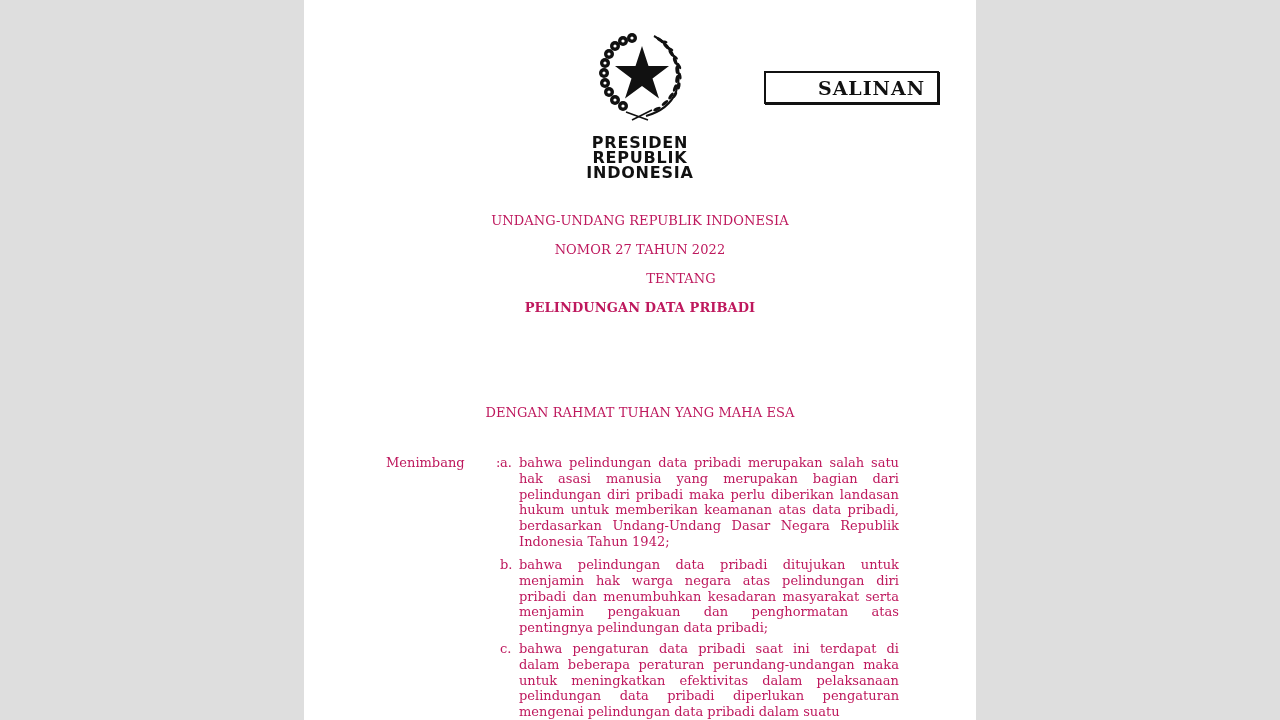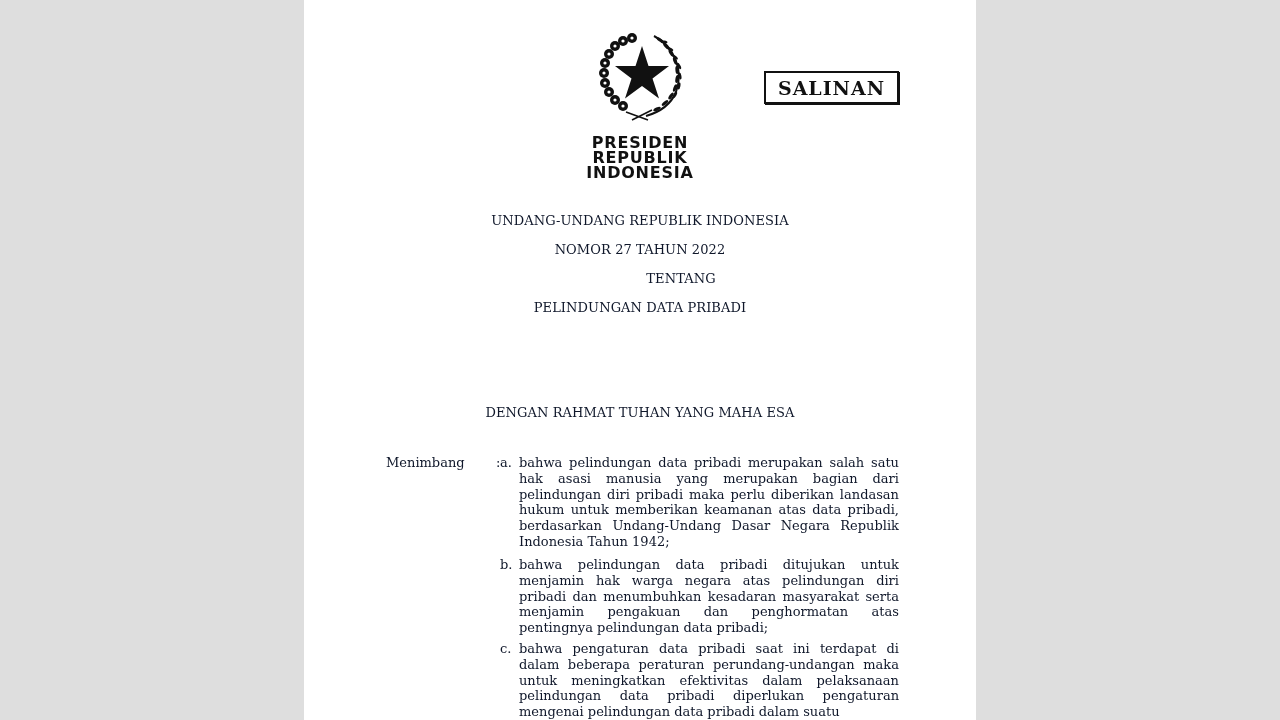--- a/index.html
+++ b/index.html
@@ -20,21 +20,21 @@
       position: absolute;
       left: 304px;
       top: 0;
       width: 672px;
       height: 720px;
       background: #ffffff;
       overflow: hidden;
     }
     .serif {
       font-family: "DejaVu Serif", "Liberation Serif", serif;
-      color: #0f172a;
+      color: #be185d;
     }
     .emblem {
       position: absolute;
       left: 292px;
       top: 30px;
       width: 92px;
       height: 92px;
     }
     .salinan {
       position: absolute;
@@ -45,20 +45,21 @@
       border: 2px solid #111;
       box-shadow: inset 0 0 0 1px #fff, 1px 1px 0 #111;
       display: flex;
       align-items: center;
       justify-content: center;
       font-family: "DejaVu Serif", "Liberation Serif", serif;
       font-weight: bold;
       font-size: 19px;
       letter-spacing: 1px;
       color: #111;
+      padding-left: 40px;
     }
     .presiden-head {
       position: absolute;
       left: 236px;
       top: 135px;
       width: 200px;
       text-align: center;
       font-family: "DejaVu Sans", "Liberation Sans", sans-serif;
       font-weight: bold;
       font-size: 16px;
@@ -169,21 +170,21 @@
     <div class="salinan">SALINAN</div>
 
     <div class="presiden-head">
       <div>PRESIDEN</div>
       <div>REPUBLIK INDONESIA</div>
     </div>
 
     <div class="center-line serif" style="top:213px;">UNDANG-UNDANG REPUBLIK INDONESIA</div>
     <div class="center-line serif" style="top:242px;">NOMOR 27 TAHUN 2022</div>
     <div class="center-line serif" style="top:271px;margin-left:41px;">TENTANG</div>
-    <div class="center-line serif" style="top:300px;">PELINDUNGAN DATA PRIBADI</div>
+    <div class="center-line serif" style="top:300px;font-weight:bold;">PELINDUNGAN DATA PRIBADI</div>
 
     <div class="center-line serif" style="top:357px;margin-top:48px;">DENGAN RAHMAT TUHAN YANG MAHA ESA</div>
 
     <div class="considering serif">
       <div class="cons-label">Menimbang</div>
       <div class="cons-colon">:</div>
 
       <div class="cons-item" style="top:0px;">
         <span class="cons-letter">a.</span>
         <div class="cons-text">bahwa pelindungan data pribadi merupakan salah satu hak asasi manusia yang merupakan bagian dari pelindungan diri pribadi maka perlu diberikan landasan hukum untuk memberikan keamanan atas data pribadi, berdasarkan Undang-Undang Dasar Negara Republik Indonesia Tahun 1942;</div>

